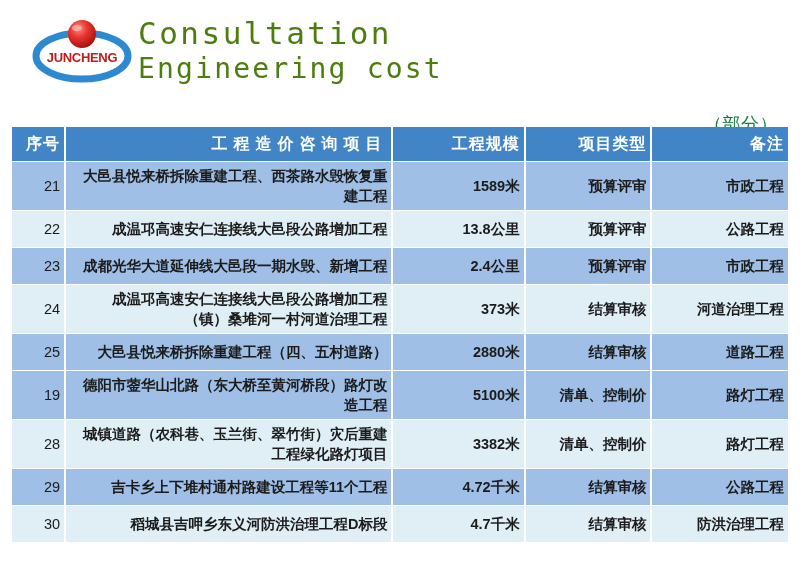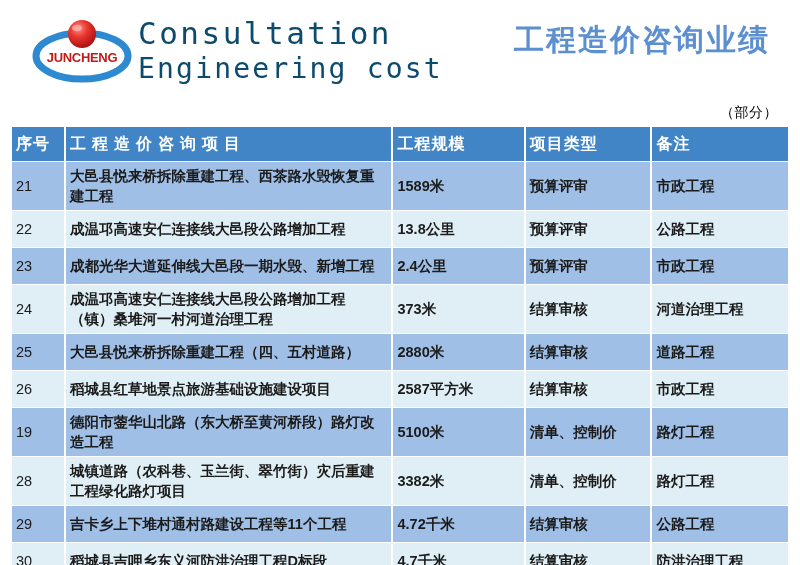--- a/index.html
+++ b/index.html
@@ -25,21 +25,21 @@
   .logo {
     position: absolute;
     left: 28px; top: 12px;
     width: 108px; height: 72px;
   }
   .logo svg { display: block; }
 
   .brand {
     position: absolute;
     left: 138px; top: 14px;
-    color: #0c4a6e;
+    color: #4d7c0f;
   }
   .brand .line1 {
     font-family: "DejaVu Sans Mono", "Liberation Mono", monospace;
     font-size: 31px;
     letter-spacing: 2.5px;
     line-height: 38px;
     white-space: nowrap;
   }
   .brand .line2 {
     font-family: "DejaVu Sans Mono", "Liberation Mono", monospace;
@@ -55,42 +55,42 @@
     right: 30px; top: 20px;
     font-size: 30px;
     font-weight: bold;
     color: #5b8fd0;
     letter-spacing: 2px;
     white-space: nowrap;
   }
 
   .partial-note {
     position: absolute;
-    right: 22px; top: 104px;
-    font-size: 14px;
-    color: #000000;
+    right: 22px; top: 112px;
+    font-size: 18px;
+    color: #15803d;
     letter-spacing: 0.5px;
     white-space: nowrap;
   }
 
   
   .table-wrap {
     position: absolute;
     left: 10px; top: 126px;
     width: 780px;
   }
   table.perf {
     width: 780px;
     border-collapse: separate;
     border-spacing: 2px 1px;
     table-layout: fixed;
   }
   table.perf th, table.perf td {
     padding: 4px 4px;
-    text-align: left;
+    text-align: right;
     vertical-align: middle;
     color: #1b1b1b;
     font-size: 14.5px;
     line-height: 20px;
     border: 0;
   }
   table.perf thead th {
     background: #4285c6;
     color: #ffffff;
     font-weight: bold;
@@ -138,21 +138,20 @@
         <ellipse cx="49" cy="16" rx="5" ry="3.2" fill="#ffb3ad" opacity="0.75"></ellipse>
         <text x="54" y="50" text-anchor="middle" font-family="Liberation Sans, sans-serif" font-size="13" font-weight="bold" fill="#c21b17" letter-spacing="-0.3">JUNCHENG</text>
       </svg>
     </div>
 
     <div class="brand">
       <div class="line1">Consultation</div>
       <div class="line2">Engineering cost</div>
     </div>
 
-    <div class="main-title">工程造价咨询业绩</div>
   </div>
 
   <div class="partial-note">（部分）</div>
 
   <div class="table-wrap">
     <table class="perf">
       <thead>
         <tr>
           <th class="col-no">序号</th>
           <th class="col-proj">工程造价咨询项目</th>
@@ -196,27 +195,20 @@
         </tr>
 
         <tr class="odd h1">
           <td class="col-no">25</td>
           <td class="col-proj">大邑县悦来桥拆除重建工程（四、五村道路）</td>
           <td class="col-scale">2880米</td>
           <td class="col-type">结算审核</td>
           <td class="col-note">道路工程</td>
         </tr>
 
-        <tr class="even h1">
-          <td class="col-no">26</td>
-          <td class="col-proj">稻城县红草地景点旅游基础设施建设项目</td>
-          <td class="col-scale">2587平方米</td>
-          <td class="col-type">结算审核</td>
-          <td class="col-note">市政工程</td>
-        </tr>
 
         <tr class="odd h2">
           <td class="col-no">19</td>
           <td class="col-proj">德阳市蓥华山北路（东大桥至黄河桥段）路灯改造工程</td>
           <td class="col-scale">5100米</td>
           <td class="col-type">清单、控制价</td>
           <td class="col-note">路灯工程</td>
         </tr>
 
         <tr class="even h2">

